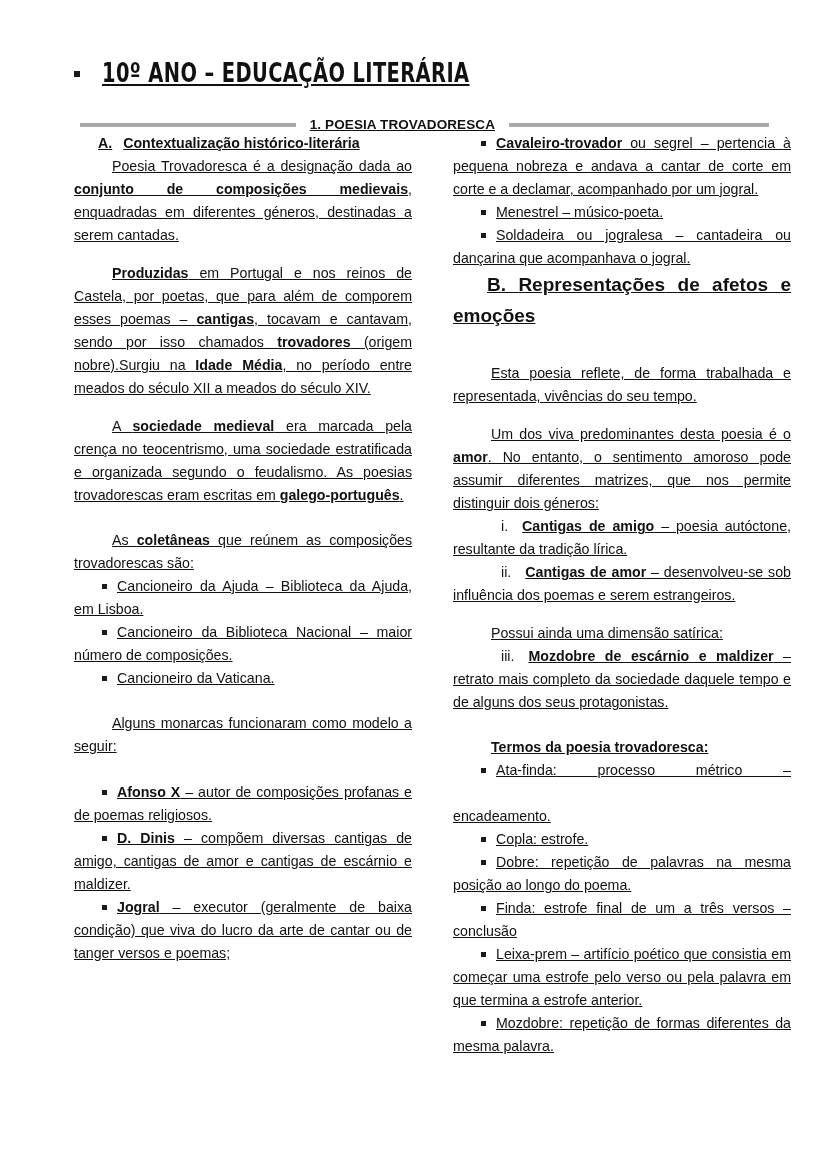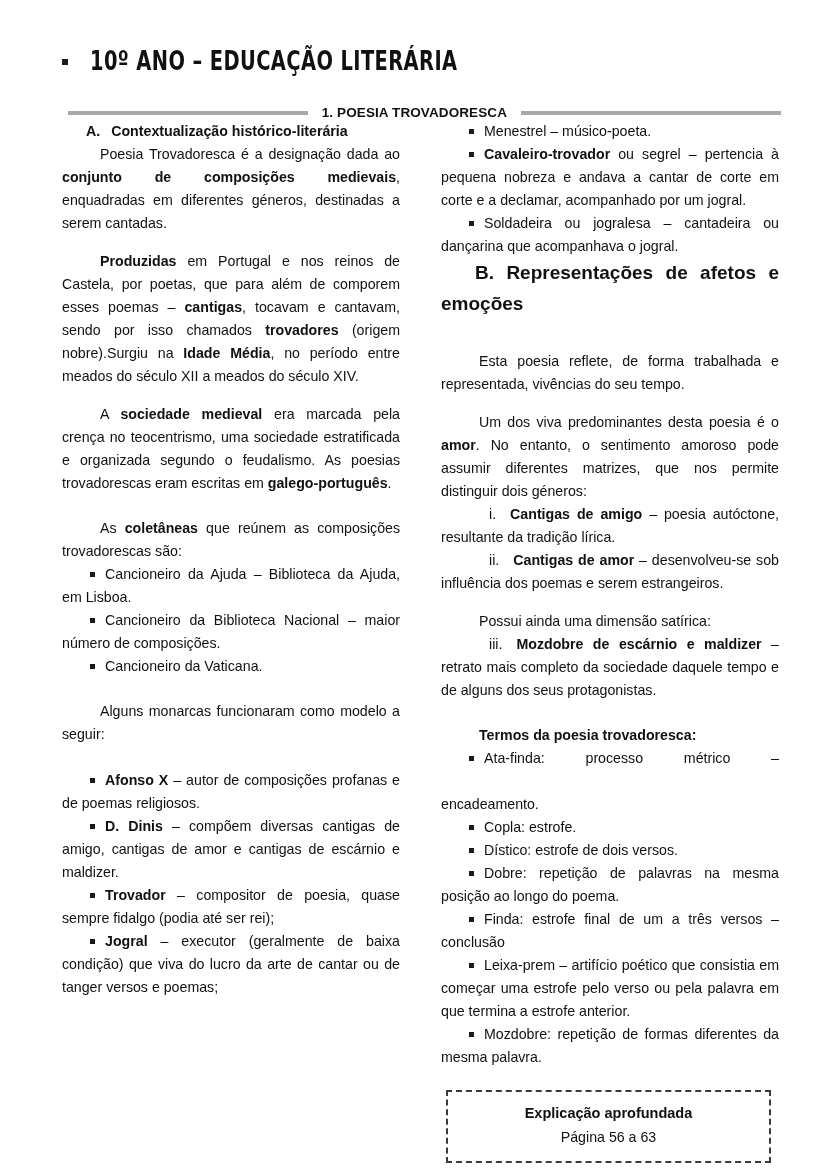--- a/index.html
+++ b/index.html
@@ -12,22 +12,23 @@
     height: 1170px;
     font-family: "Liberation Sans", sans-serif;
     color: #111111;
     position: relative;
     overflow: hidden;
   }
   .page {
     width: 828px;
     height: 1170px;
     box-sizing: border-box;
-    padding: 0;
+    padding: 12px;
     position: relative;
+    text-decoration: underline;
   }
 
   
   .title-row {
     display: flex;
     align-items: center;
     padding: 45px 0 0 62px;
   }
   .title-bullet {
     width: 6px;
@@ -212,29 +213,28 @@
       <p class="item-wrap"><span class="sq"></span><span>Cancioneiro da Ajuda – Biblioteca da Ajuda, em Lisboa.</span></p>
       <p class="item-wrap"><span class="sq"></span><span>Cancioneiro da Biblioteca Nacional – maior número de composições.</span></p>
       <p class="item-wrap"><span class="sq"></span><span>Cancioneiro da Vaticana.</span></p>
 
       <p class="indent gap-lg wide-just">Alguns monarcas funcionaram como modelo a seguir:</p>
 
       <p class="item-wrap"><span class="sq"></span><b>Afonso X</b><span> – autor de composições profanas e de poemas religiosos.</span></p>
       <p class="item-wrap"><span class="sq"></span><b>D. Dinis</b><span> – compõem diversas cantigas de amigo, cantigas de amor e cantigas de escárnio e maldizer.</span></p>
 
 
-      <p class="item-wrap"><span class="sq"></span><b>Trovador</b><span> – compositor de poesia, quase sempre fidalgo (podia até ser rei);</span></p>
       <p class="item-wrap"><span class="sq"></span><b>Jogral</b><span> – executor (geralmente de baixa condição) que viva do lucro da arte de cantar ou de tanger versos e poemas;</span></p>
 
     </div>
 
     <div class="col">
 
+      <p class="item-wrap"><span class="sq"></span><b>Cavaleiro-trovador</b><span> ou segrel – pertencia à pequena nobreza e andava a cantar de corte em corte e a declamar, acompanhado por um jogral.</span></p>
       <p class="item-wrap"><span class="sq"></span><span>Menestrel – músico-poeta.</span></p>
-      <p class="item-wrap"><span class="sq"></span><b>Cavaleiro-trovador</b><span> ou segrel – pertencia à pequena nobreza e andava a cantar de corte em corte e a declamar, acompanhado por um jogral.</span></p>
       <p class="item-wrap"><span class="sq"></span><span>Soldadeira ou jogralesa – cantadeira ou dançarina que acompanhava o jogral.</span></p>
 
       <p class="heading-justified gap-lg"><span class="pad"></span><span>B.</span> <span>Representações</span> <span>de</span> <span>afetos</span> <span>e</span> <span>emoções</span></p>
 
       <p class="indent">Esta poesia reflete, de forma trabalhada e representada, vivências do seu tempo.</p>
 
       <p class="indent gap"><span>Um dos viva predominantes desta poesia é o </span><b>amor</b><span>. No entanto, o sentimento amoroso pode assumir diferentes matrizes, que nos permite distinguir dois géneros:</span></p>
 
       <p class="roman-item"><span class="rn">i.</span><b>Cantigas de amigo</b><span> – poesia autóctone, resultante da tradição lírica.</span></p>
       <p class="roman-item"><span class="rn">ii.</span><b>Cantigas de amor</b><span> – desenvolveu-se sob influência dos poemas e serem estrangeiros.</span></p>
@@ -242,26 +242,21 @@
       <p class="indent gap">Possui ainda uma dimensão satírica:</p>
 
       <p class="roman-item"><span class="rn">iii.</span><b>Mozdobre de escárnio e maldizer</b><span> – retrato mais completo da sociedade daquele tempo e de alguns dos seus protagonistas.</span></p>
 
       <p class="indent gap-lg"><b>Termos da poesia trovadoresca:</b></p>
 
       <p class="item-wrap wide-just"><span class="sq"></span><span>Ata-finda:</span> <span>processo métrico –</span></p>
       <p class="item-wrap" style="text-indent:0">encadeamento.</p>
 
       <p class="item-wrap"><span class="sq"></span><span>Copla: estrofe.</span></p>
-      <p class="item-wrap"><span class="sq"></span><span>Dístico: estrofe de dois versos.</span></p>
       <p class="item-wrap"><span class="sq"></span><span>Dobre: repetição de palavras na mesma posição ao longo do poema.</span></p>
       <p class="item-wrap"><span class="sq"></span><span>Finda: estrofe final de um a três versos – conclusão</span></p>
       <p class="item-wrap"><span class="sq"></span><span>Leixa-prem – artifício poético que consistia em começar uma estrofe pelo verso ou pela palavra em que termina a estrofe anterior.</span></p>
       <p class="item-wrap"><span class="sq"></span><span>Mozdobre: repetição de formas diferentes da mesma palavra.</span></p>
 
-      <div class="callout">
-        <div class="callout-title">Explicação aprofundada</div>
-        <div class="callout-sub">Página 56 a 63</div>
-      </div>
 
     </div>
   </div>
 </div>
 
 </body></html>

